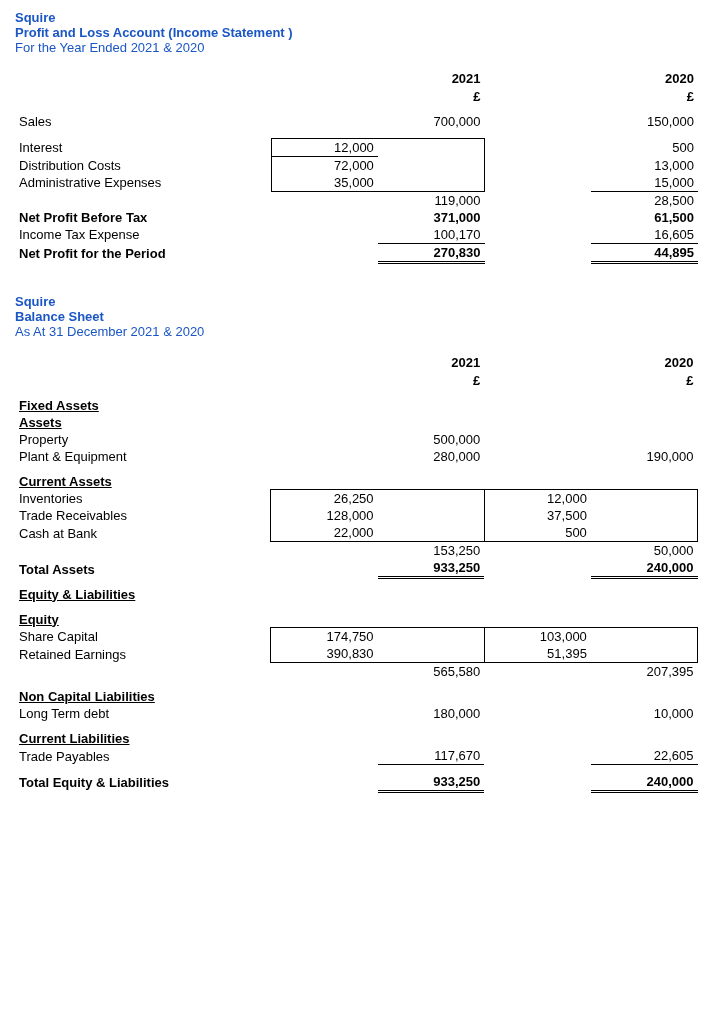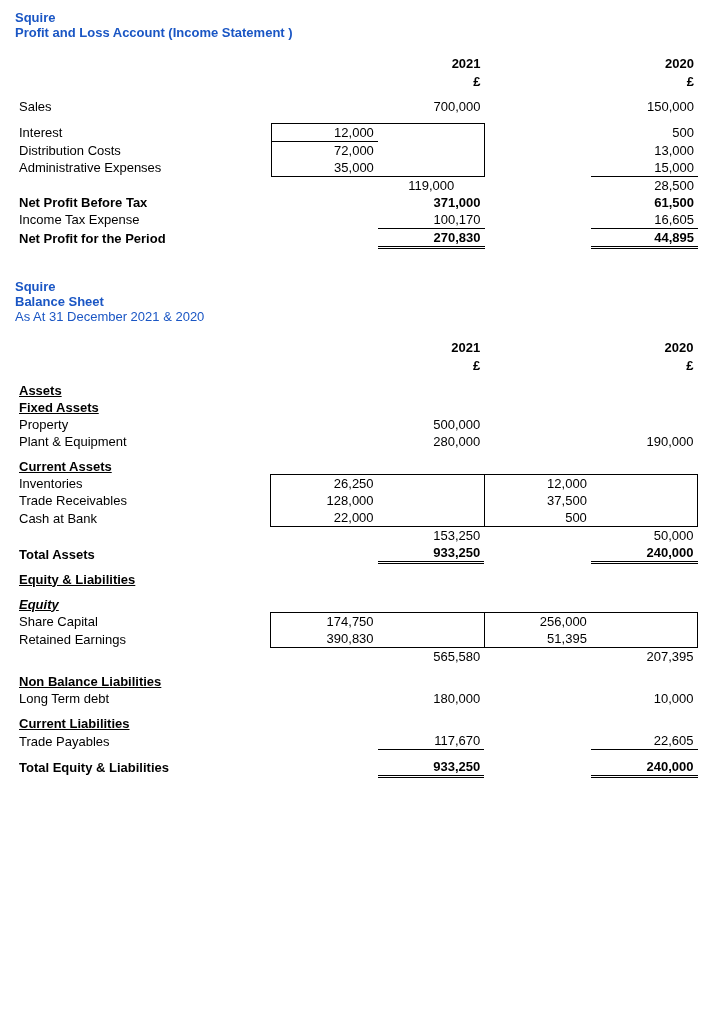--- a/index.html
+++ b/index.html
@@ -48,20 +48,21 @@
   </style>
 </head>
 <body>
 
 
 
 
 <div>
   <div class="company-name">Squire</div>
   <div class="section-title">Profit and Loss Account (Income Statement )</div>
+  <div class="section-subtitle">For the Year Ended 2021 &amp; 2020</div>
 
   <br>
 
   <table>
 
     <tbody>
         <tr class="header-row">
       <td class="col-label"></td>
       <td class="col-2021a"></td>
       <td class="col-2021b">2021</td>
@@ -112,21 +113,21 @@
       <td class="col-label">Administrative Expenses</td>
       <td class="col-2021a" style="text-align:right; border-left:1px solid #000; border-right:none; border-bottom:1px solid #000;padding-left:20px;">35,000</td>
       <td class="col-2021b" style="border-right:1px solid #000; border-bottom:1px solid #000;"></td>
       <td class="col-2020a"></td>
       <td class="col-2020b" style="text-align:right; border-bottom:1px solid #000;">15,000</td>
     </tr>
 
     <tr>
       <td class="col-label"></td>
       <td class="col-2021a"></td>
-      <td class="col-2021b" style="text-align:center;">119,000</td>
+      <td class="col-2021b" style="text-align:right;">119,000</td>
       <td class="col-2020a"></td>
       <td class="col-2020b" style="text-align:right;">28,500</td>
     </tr>
 
     <tr>
       <td class="col-label bold">Net Profit Before Tax</td>
       <td class="col-2021a"></td>
       <td class="col-2021b" style="text-align:right; font-weight:bold;">371,000</td>
       <td class="col-2020a"></td>
       <td class="col-2020b" style="text-align:right; font-weight:bold;">61,500</td>
@@ -176,25 +177,25 @@
       <td class="col-2021a"></td>
       <td class="col-2021b" style="text-align:right;font-weight:bold;">£</td>
       <td class="col-2020a"></td>
       <td class="col-2020b" style="text-align:right;font-weight:bold;">£</td>
     </tr>
     <tr class="spacer-row">
           <td colspan="5"></td>
         </tr>
 
     <tr>
+      <td class="col-label" style="font-weight:bold;text-decoration:underline;">Fixed Assets</td>
+      <td colspan="4"></td>
+    </tr>
+    <tr>
       <td class="col-label" style="font-weight:bold;text-decoration:underline;">Assets</td>
-      <td colspan="4"></td>
-    </tr>
-    <tr>
-      <td class="col-label" style="font-weight:bold;text-decoration:underline;">Fixed Assets</td>
       <td colspan="4"></td>
     </tr>
 
     <tr>
       <td class="col-label">Property</td>
       <td class="col-2021a"></td>
       <td class="col-2021b" style="text-align:right;">500,000</td>
       <td class="col-2020a"></td>
       <td class="col-2020b" style="text-align:right;"></td>
     </tr>
@@ -260,29 +261,29 @@
 
     <tr>
       <td class="col-label" style="font-weight:bold;text-decoration:underline;">Equity &amp; Liabilities</td>
       <td colspan="4"></td>
     </tr>
     <tr class="spacer-row">
           <td colspan="5"></td>
         </tr>
 
     <tr>
-      <td class="col-label" style="font-weight:bold;text-decoration:underline;font-style:italic;">Equity</td>
+      <td class="col-label" style="font-weight:bold;text-decoration:underline;">Equity</td>
       <td colspan="4"></td>
     </tr>
 
     <tr>
       <td class="col-label">Share Capital</td>
       <td class="col-2021a" style="text-align:right; border:1px solid #000; border-right:none; border-bottom:none;">174,750</td>
       <td class="col-2021b" style="border-top:1px solid #000; border-bottom:none;"></td>
-      <td class="col-2020a" style="text-align:right; border:1px solid #000; border-right:none; border-bottom:none;">256,000</td>
+      <td class="col-2020a" style="text-align:right; border:1px solid #000; border-right:none; border-bottom:none;">103,000</td>
       <td class="col-2020b" style="border-top:1px solid #000; border-right:1px solid #000; border-bottom:none;"></td>
     </tr>
 
     <tr>
       <td class="col-label">Retained Earnings</td>
       <td class="col-2021a" style="text-align:right; border-left:1px solid #000; border-right:none; border-bottom:1px solid #000;">390,830</td>
       <td class="col-2021b" style="border-bottom:1px solid #000;"></td>
       <td class="col-2020a" style="text-align:right; border-left:1px solid #000; border-right:none; border-bottom:1px solid #000;margin-left:28px;">51,395</td>
       <td class="col-2020b" style="border-right:1px solid #000; border-bottom:1px solid #000;"></td>
     </tr>
@@ -292,21 +293,21 @@
       <td class="col-2021a"></td>
       <td class="col-2021b" style="text-align:right;">565,580</td>
       <td class="col-2020a"></td>
       <td class="col-2020b" style="text-align:right;">207,395</td>
     </tr>
     <tr class="spacer-row">
           <td colspan="5"></td>
         </tr>
 
     <tr>
-      <td class="col-label" style="font-weight:bold;text-decoration:underline;">Non Balance Liabilities</td>
+      <td class="col-label" style="font-weight:bold;text-decoration:underline;">Non Capital Liabilities</td>
       <td colspan="4"></td>
     </tr>
 
     <tr>
       <td class="col-label">Long Term debt</td>
       <td class="col-2021a"></td>
       <td class="col-2021b" style="text-align:right;">180,000</td>
       <td class="col-2020a"></td>
       <td class="col-2020b" style="text-align:right;">10,000</td>
     </tr>

